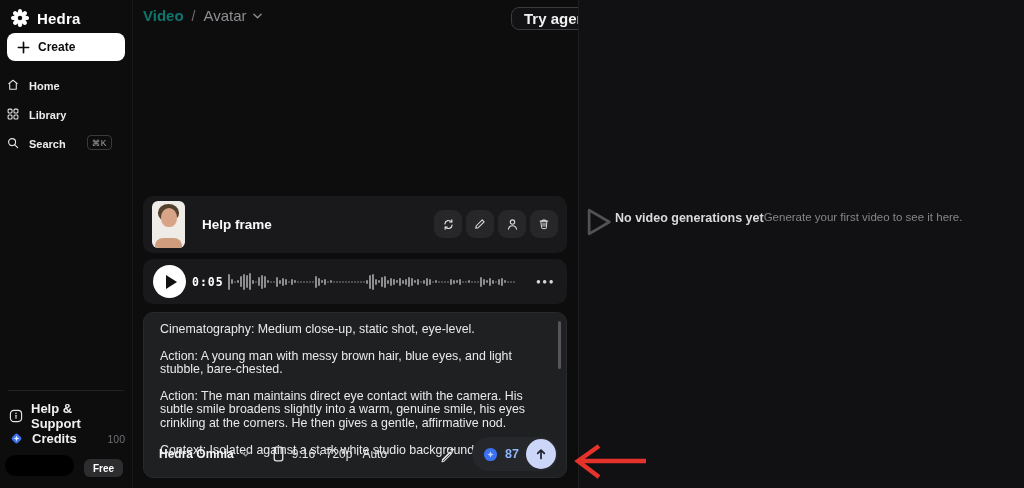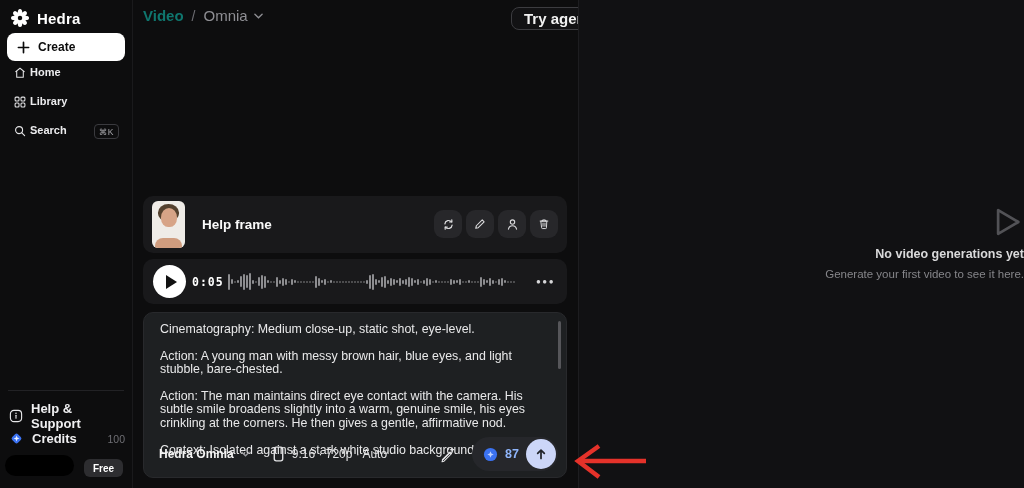--- a/index.html
+++ b/index.html
@@ -12,21 +12,21 @@
   }
   svg { display:block; }
 
   
   .sidebar { position:absolute; left:0; top:0; width:133px; height:488px; background:#0d0d0e; border-right:1px solid #1a1a1c; }
   .logo-row { position:absolute; left:10px; top:8px; display:flex; align-items:center; gap:7px; }
   .logo-text { font-size:15px; font-weight:700; letter-spacing:.2px; color:#fff; }
   .create-btn { position:absolute; left:7px; top:33px; width:118px; height:28px; background:#fff; color:#0b0b0b;
     border:none; border-radius:8px; display:flex; align-items:center; gap:8px; padding:10px 10px;
     font-size:12px; font-weight:700; cursor:pointer; font-family:inherit; }
-  .nav-item { position:absolute; left:7px; width:118px; height:26px; display:flex; align-items:flex-start; gap:3px;
+  .nav-item { position:absolute; left:0; width:118px; height:26px; display:flex; align-items:flex-end; gap:9px;
     padding:0 6px; border-radius:7px; cursor:pointer; }
   .nav-item .lbl { font-size:11px; font-weight:600; color:#ececee; }
   .kbd { margin-left:auto; font-size:8.5px; color:#a8a8ac; border:1px solid #3a3a3e; border-radius:4px; padding:1.5px 4px; letter-spacing:.5px; }
   .sidebar-divider { position:absolute; left:8px; right:8px; top:390px; height:1px; background:#222225; }
   .foot-item { position:absolute; left:9px; width:116px; display:flex; align-items:center; gap:8px; }
   .foot-item .lbl { font-size:13px; font-weight:700; color:#f0f0f2; }
   .foot-val { margin-left:auto; font-size:10.5px; color:#6f6f74; font-weight:400; }
   .redact-blob { position:absolute; left:5px; top:455px; width:69px; height:21px; background:#000; border-radius:11px; }
   .plan-badge { position:absolute; left:84px; top:459px; height:18px; padding:0 9px; background:#2d2d30; border-radius:6px;
     display:flex; align-items:center; font-size:10px; font-weight:600; color:#fff; }
@@ -82,21 +82,21 @@
   .wand-btn { margin-left:auto; width:26px; height:26px; background:transparent; border:none; display:flex;
     align-items:center; justify-content:center; cursor:pointer; }
   .submit-pill { margin-left:12px; height:34px; background:#26272b; border-radius:18px; display:flex;
     align-items:center; gap:7px; padding:0 2px 0 11px; }
   .credit-cost { font-size:12.5px; font-weight:600; color:#8fb5fb; }
   .submit-btn { width:30px; height:30px; border-radius:50%; background:#ccd6f8; border:none; display:flex;
     align-items:center; justify-content:center; cursor:pointer; }
 
   
   .gen-panel { position:absolute; left:578px; top:0; width:446px; height:488px; background:#111113; border-left:1px solid #1d1d20; }
-  .empty-state { position:absolute; left:0; right:0; top:204px; display:flex; flex-direction:column; align-items:flex-end; }
+  .empty-state { position:absolute; left:0; right:0; top:204px; display:flex; flex-direction:row; align-items:flex-start; }
   .empty-title { margin-top:7px; font-size:12.5px; font-weight:600; color:#dadadb; }
   .empty-sub { margin-top:7px; font-size:11.5px; color:#86868a; }
 
   
   .annotation { position:absolute; left:0; top:0; width:1024px; height:488px; pointer-events:none; z-index:50; }
 </style>
 </head>
 <body>
 
 <div class="app">
@@ -187,21 +187,21 @@
     </div>
 
     <div class="redact-blob"></div>
     <div class="plan-badge">Free</div>
   </aside>
 
   <div class="breadcrumb">
     <span class="bc-primary">Video</span>
     <span class="bc-sep">/</span>
     <span class="bc-secondary">
-      <span>Omnia</span>
+      <span>Avatar</span>
       <span>
         <svg width="9" height="6" viewBox="0 0 10 6" fill="none" stroke="#8e8e93" stroke-width="1.5" stroke-linecap="round">
             <path d="m1 1 4 4 4-4"></path>
           </svg>
       </span>
     </span>
   </div>
 
   <button class="try-agent">Try agent</button>
 

